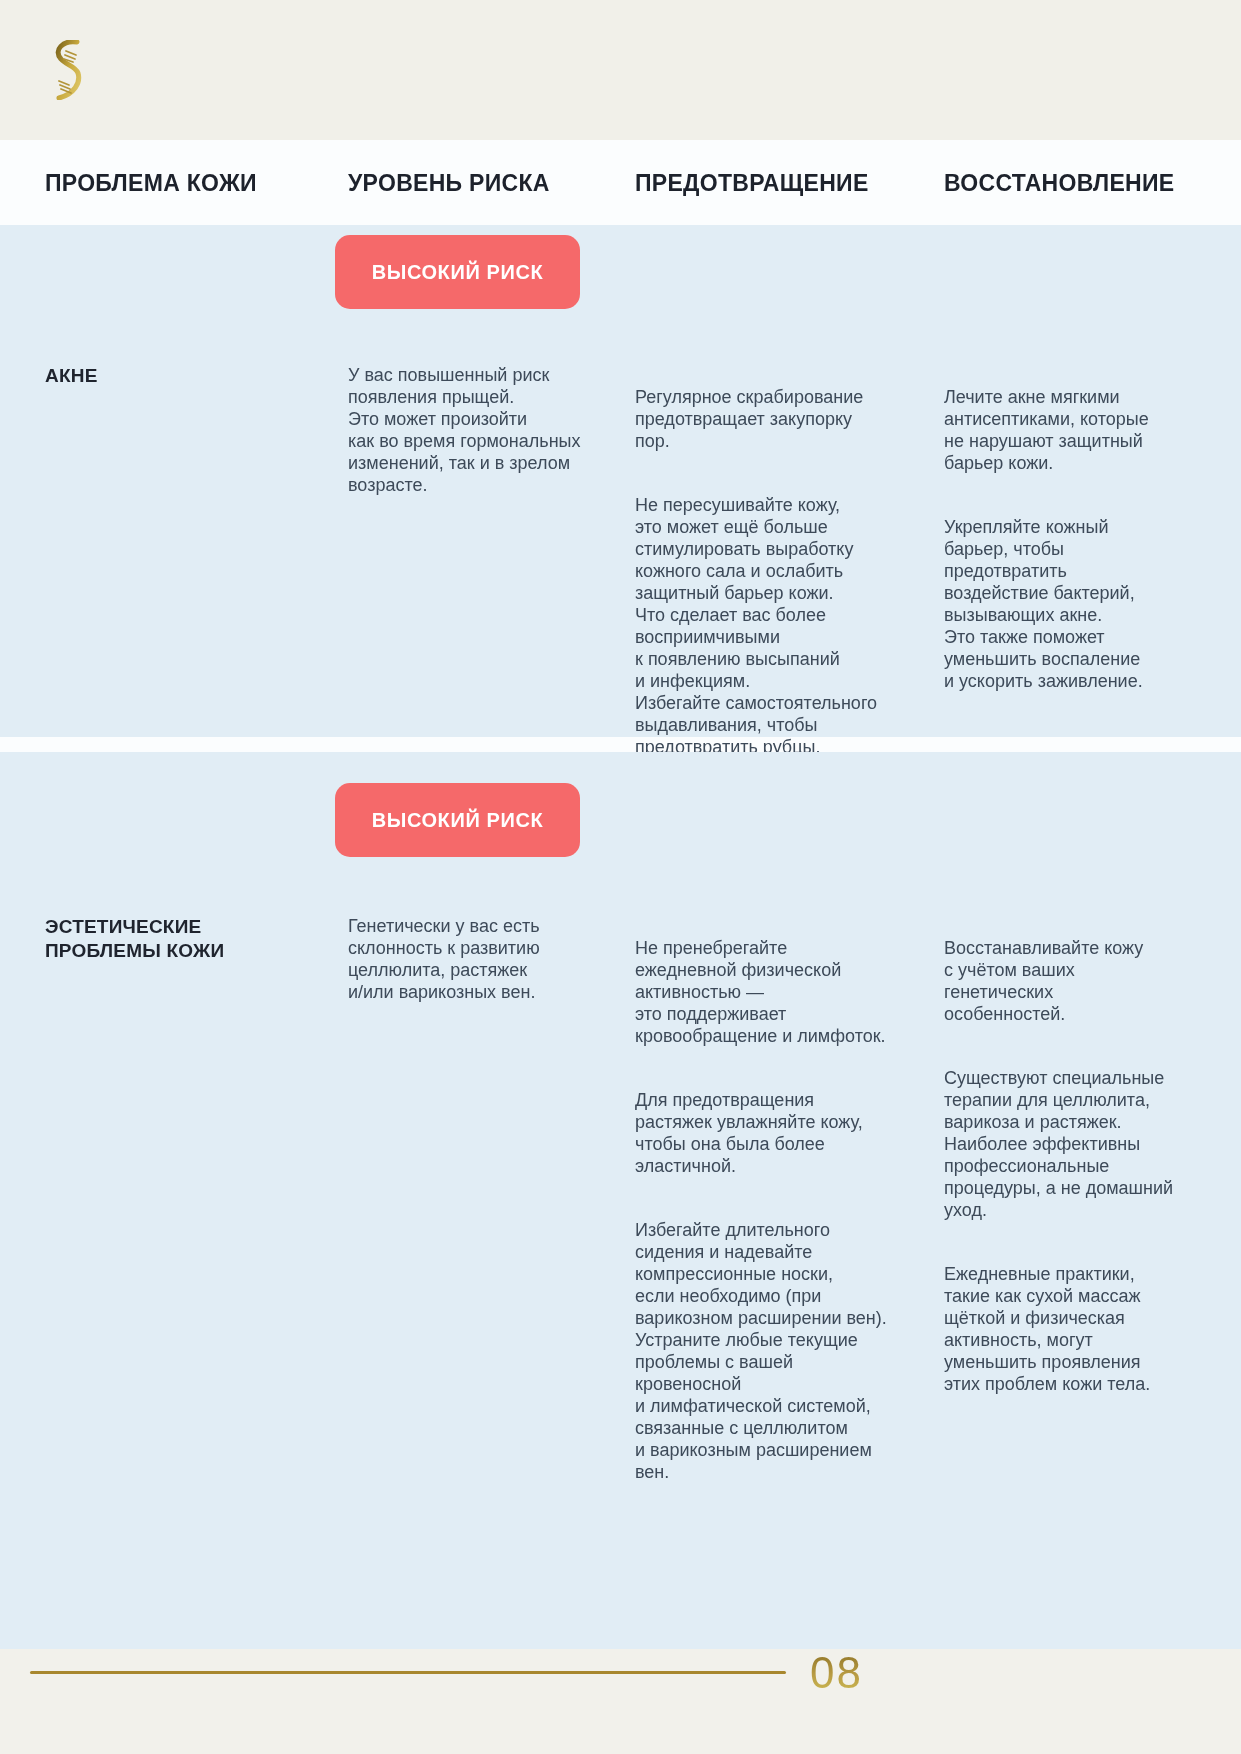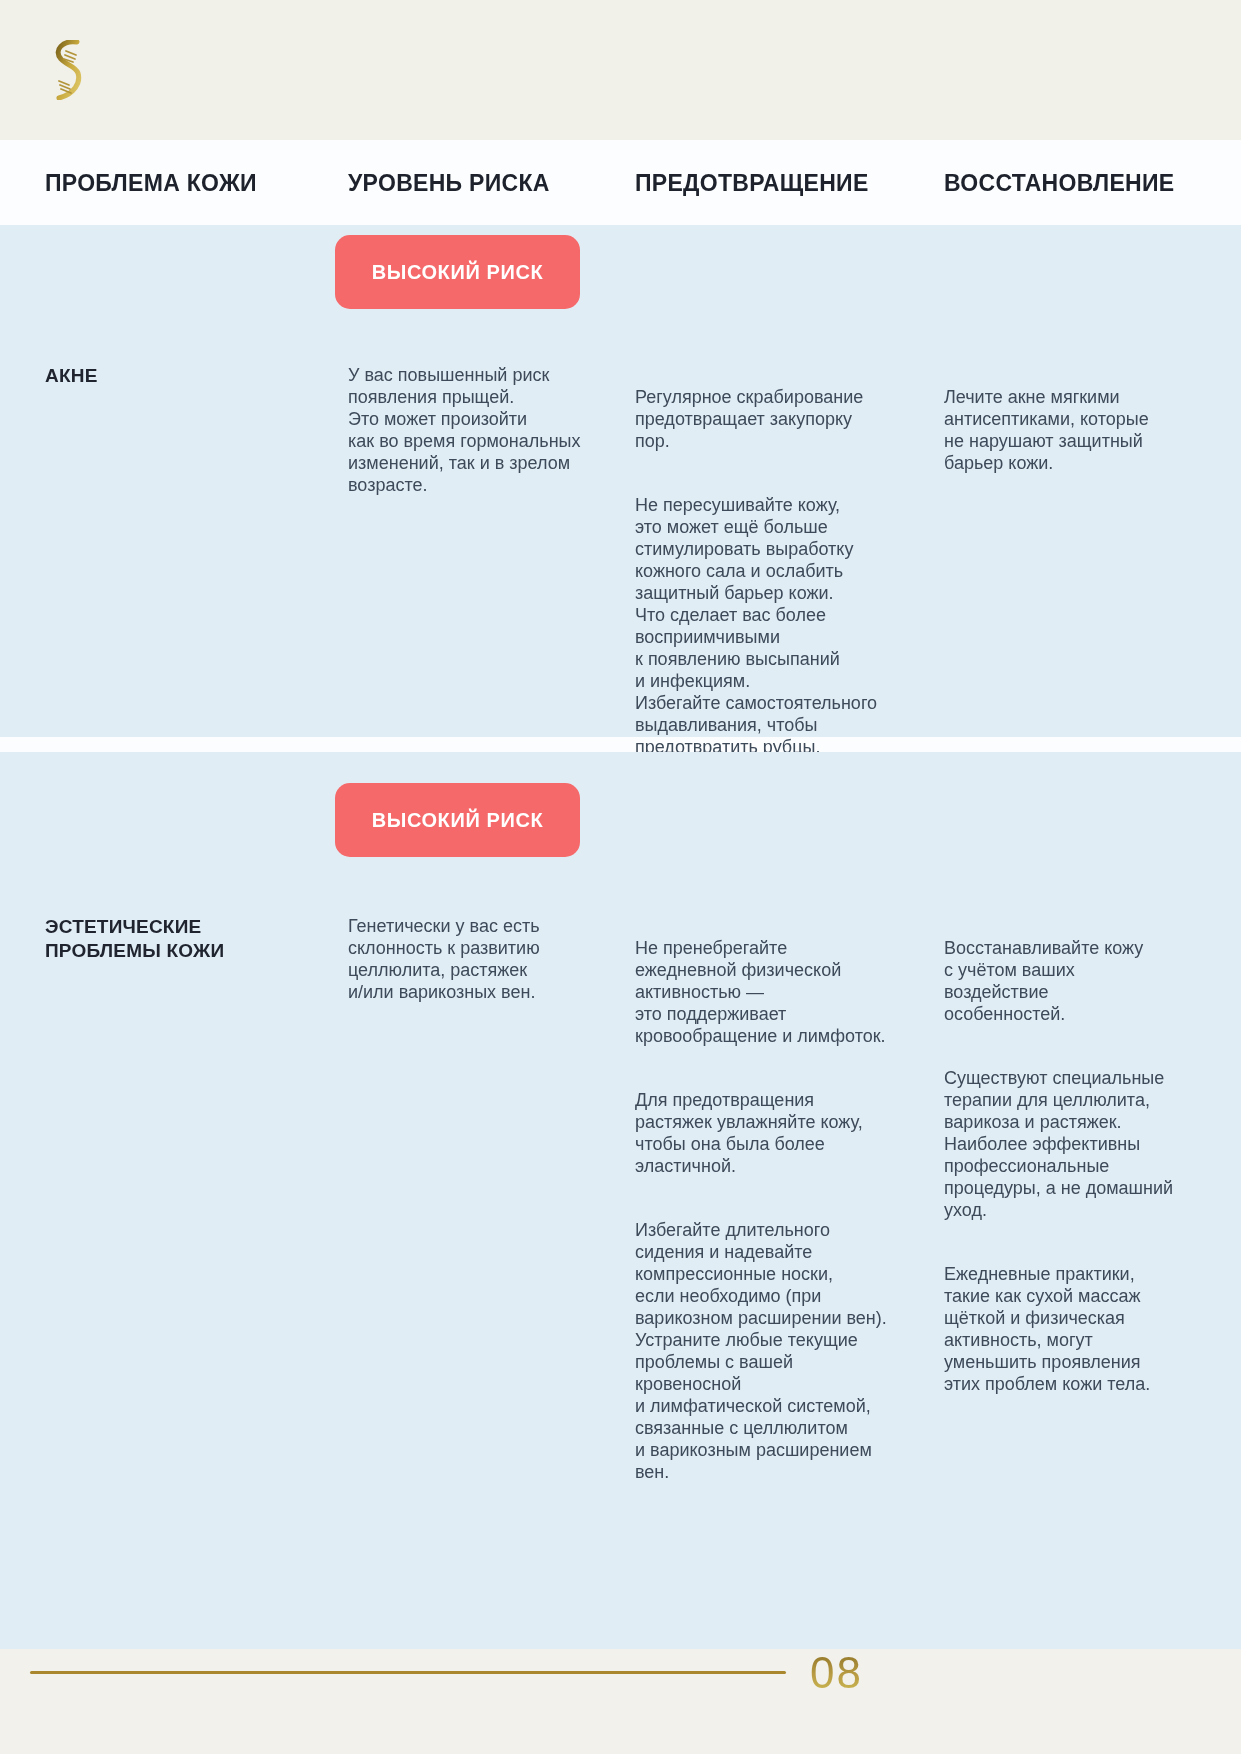--- a/index.html
+++ b/index.html
@@ -142,20 +142,28 @@
 и инфекциям.
 Избегайте самостоятельного
 выдавливания, чтобы
 предотвратить рубцы.</p>
       </div>
       <div class="col c4">
         <p>Лечите акне мягкими
 антисептиками, которые
 не нарушают защитный
 барьер кожи.</p>
+        <p>Укрепляйте кожный
+барьер, чтобы
+предотвратить
+воздействие бактерий,
+вызывающих акне.
+Это также поможет
+уменьшить воспаление
+и ускорить заживление.</p>
       </div>
     </div>
   </section>
 
   <div class="gap"></div>
 
   <section class="blue s2">
     <div class="badge">ВЫСОКИЙ РИСК</div>
     <div class="row">
       <div class="col c1 title">ЭСТЕТИЧЕСКИЕ
@@ -183,21 +191,21 @@
 проблемы с вашей
 кровеносной
 и лимфатической системой,
 связанные с целлюлитом
 и варикозным расширением
 вен.</p>
       </div>
       <div class="col c4">
         <p>Восстанавливайте кожу
 с учётом ваших
-воздействие
+генетических
 особенностей.</p>
         <p>Существуют специальные
 терапии для целлюлита,
 варикоза и растяжек.
 Наиболее эффективны
 профессиональные
 процедуры, а не домашний
 уход.</p>
         <p>Ежедневные практики,
 такие как сухой массаж

